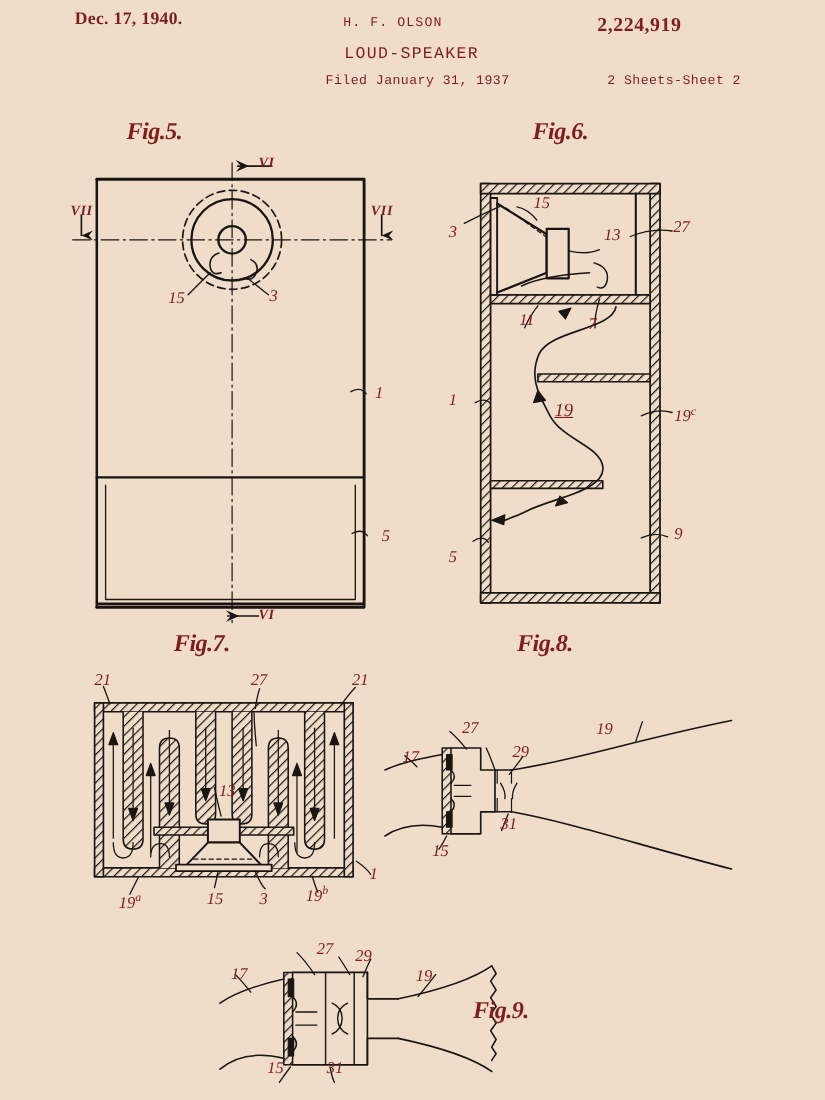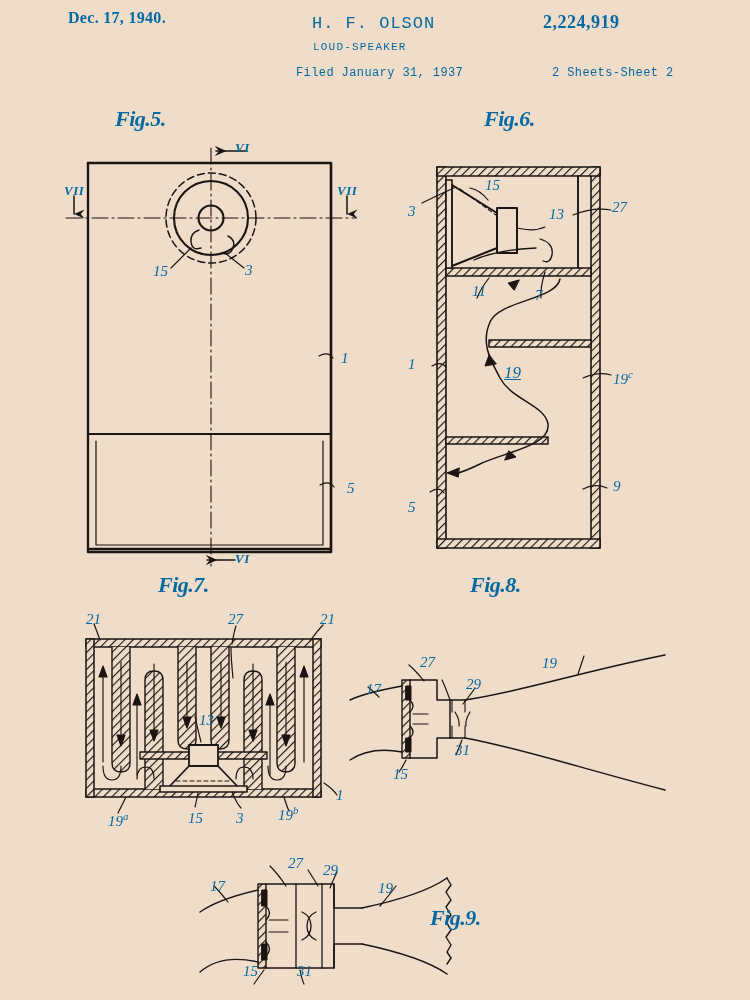--- a/index.html
+++ b/index.html
@@ -8,51 +8,51 @@
     padding: 0;
     background: #efdcc9;
   }
   #page {
     position: relative;
     width: 750px;
     height: 1000px;
     background: #efdcc9;
     overflow: hidden;
     font-family: "Liberation Serif", serif;
-    color: #0369a1;
+    color: #7f1d1d;
   }
   
   .hdr-date {
     position: absolute;
     left: 68px; top: 9px;
     font-family: "Liberation Serif", serif;
     font-weight: bold;
     font-size: 16px;
     letter-spacing: 0.3px;
   }
   .hdr-inventor {
     position: absolute;
     left: 312px; top: 14px;
     font-family: "Liberation Mono", monospace;
-    font-size: 17px;
+    font-size: 12px;
     letter-spacing: 1px;
   }
   .hdr-number {
     position: absolute;
     left: 543px; top: 12px;
     font-family: "Liberation Serif", serif;
     font-weight: bold;
     font-size: 18px;
     letter-spacing: 0.5px;
   }
   .hdr-title {
     position: absolute;
     left: 313px; top: 41px;
     font-family: "Liberation Mono", monospace;
-    font-size: 11px;
+    font-size: 15px;
     letter-spacing: 1.2px;
   }
   .hdr-filed {
     position: absolute;
     left: 296px; top: 66px;
     font-family: "Liberation Mono", monospace;
     font-size: 12px;
     letter-spacing: 0.4px;
   }
   .hdr-sheets {

